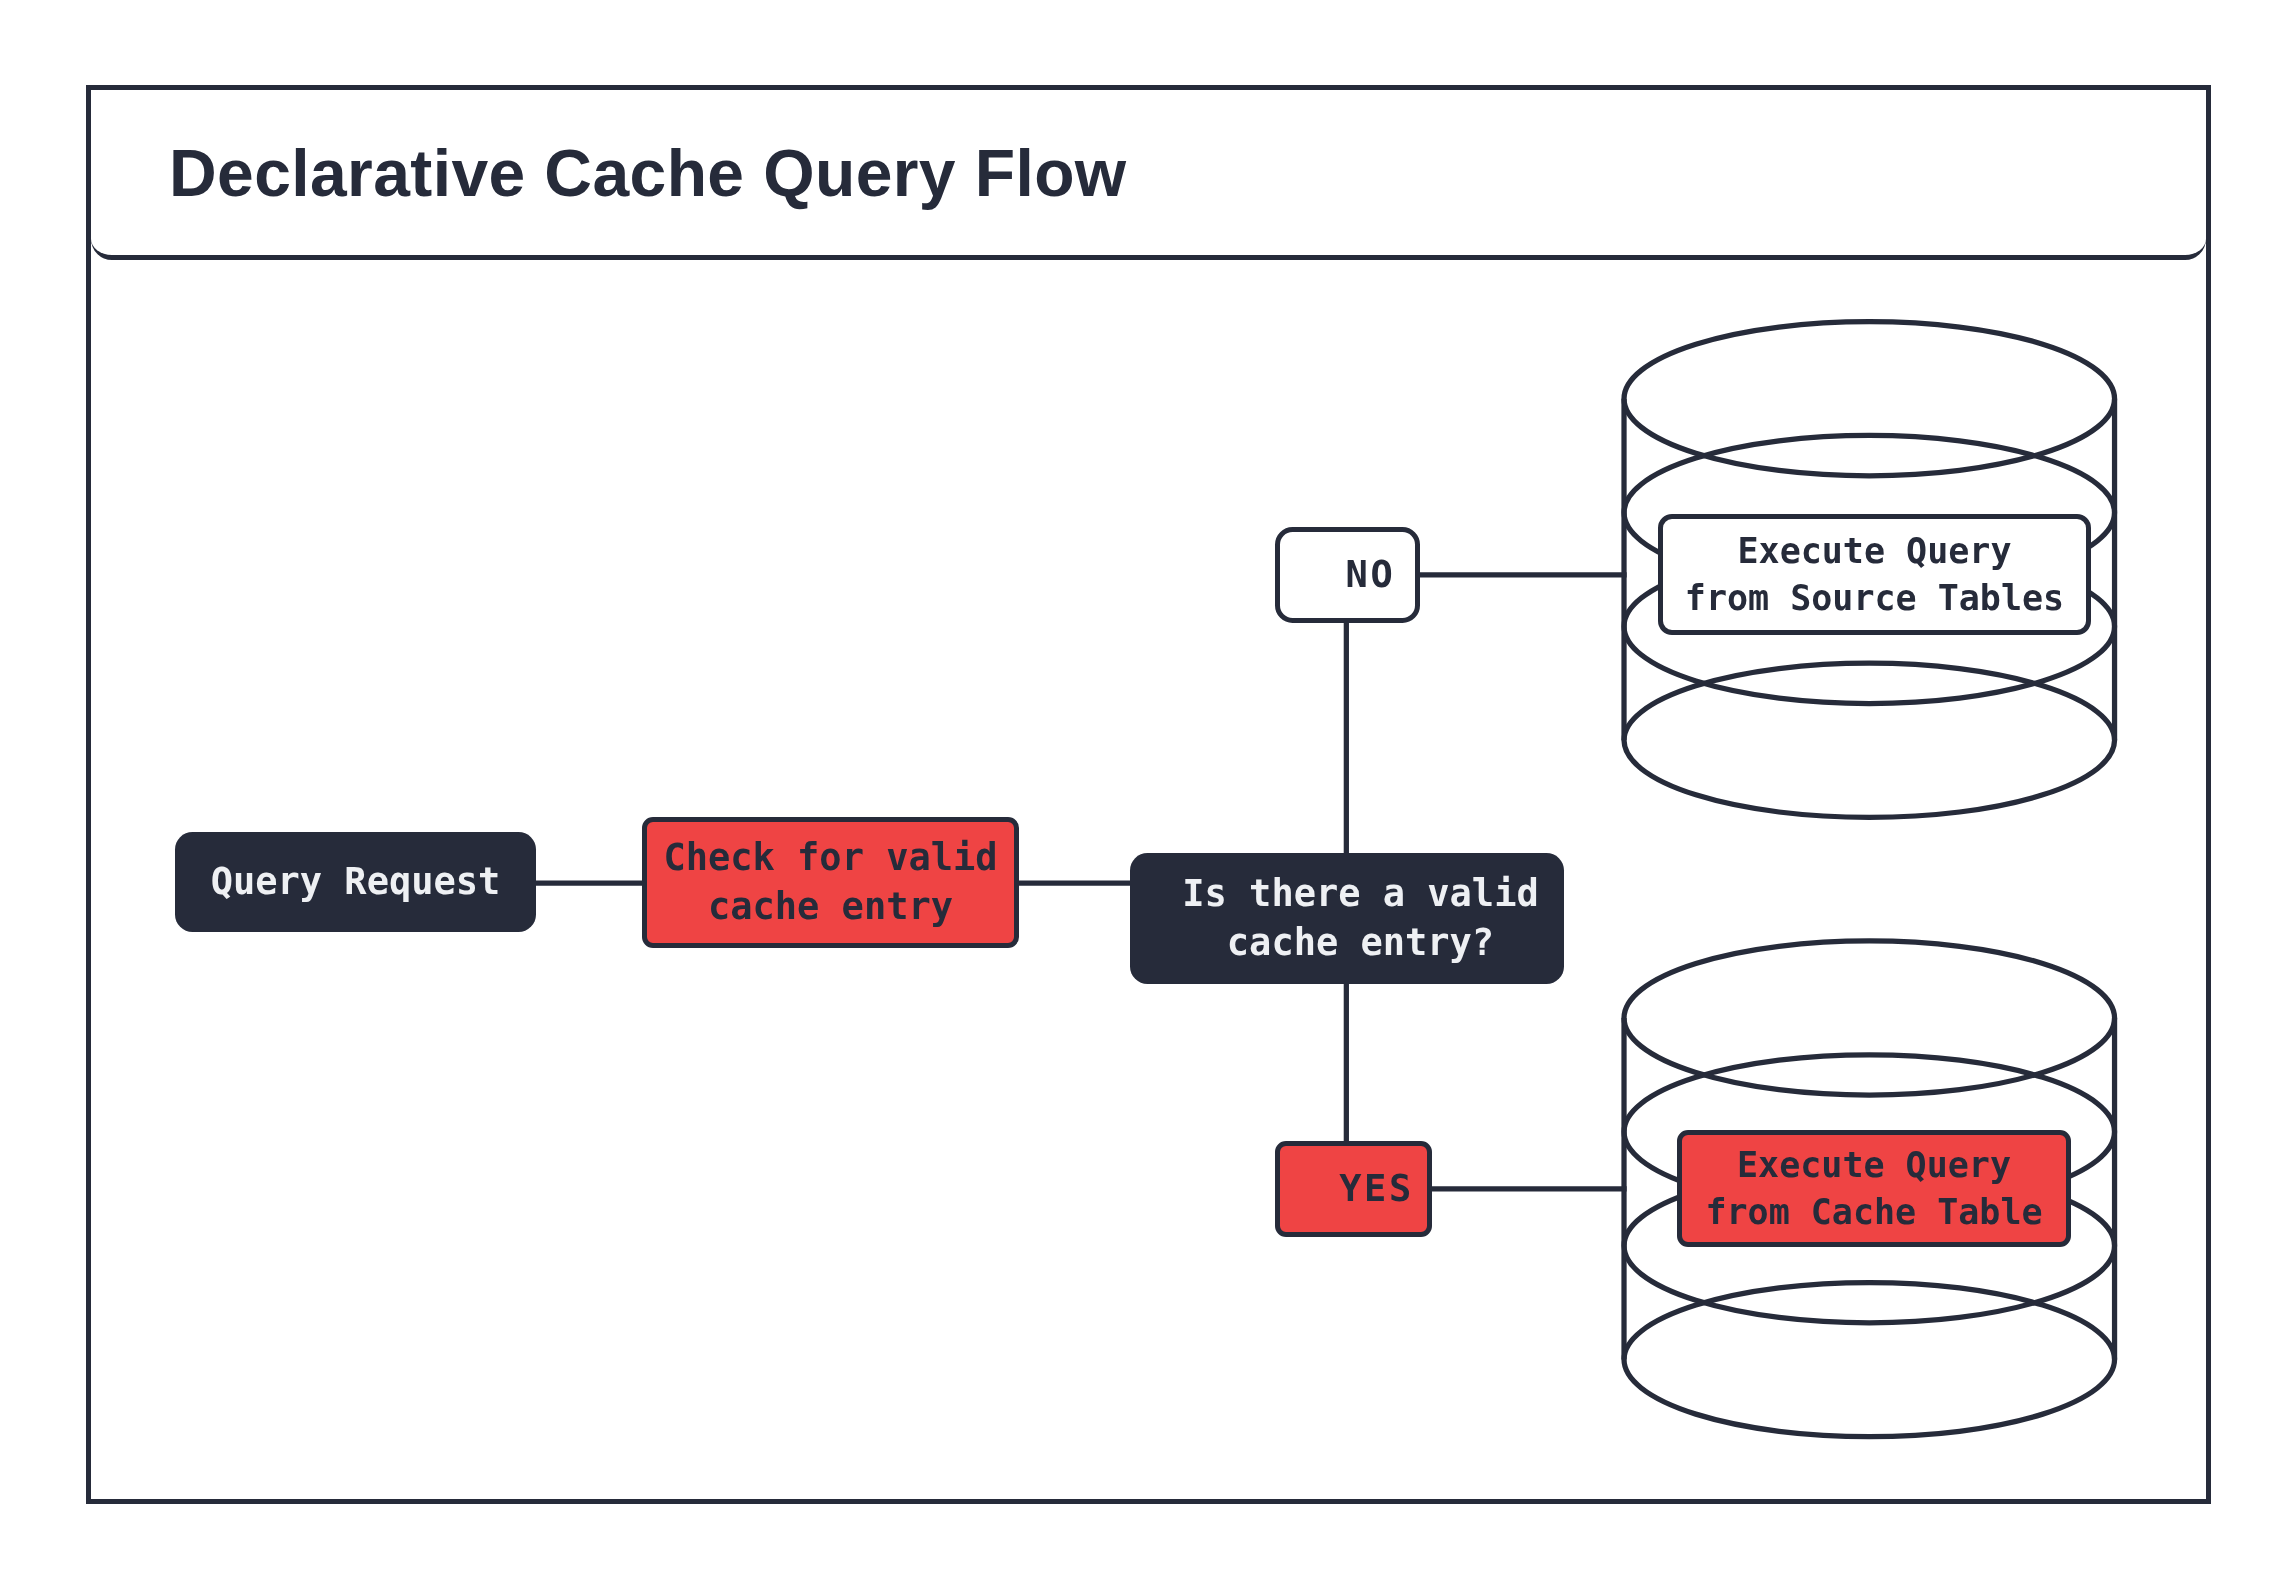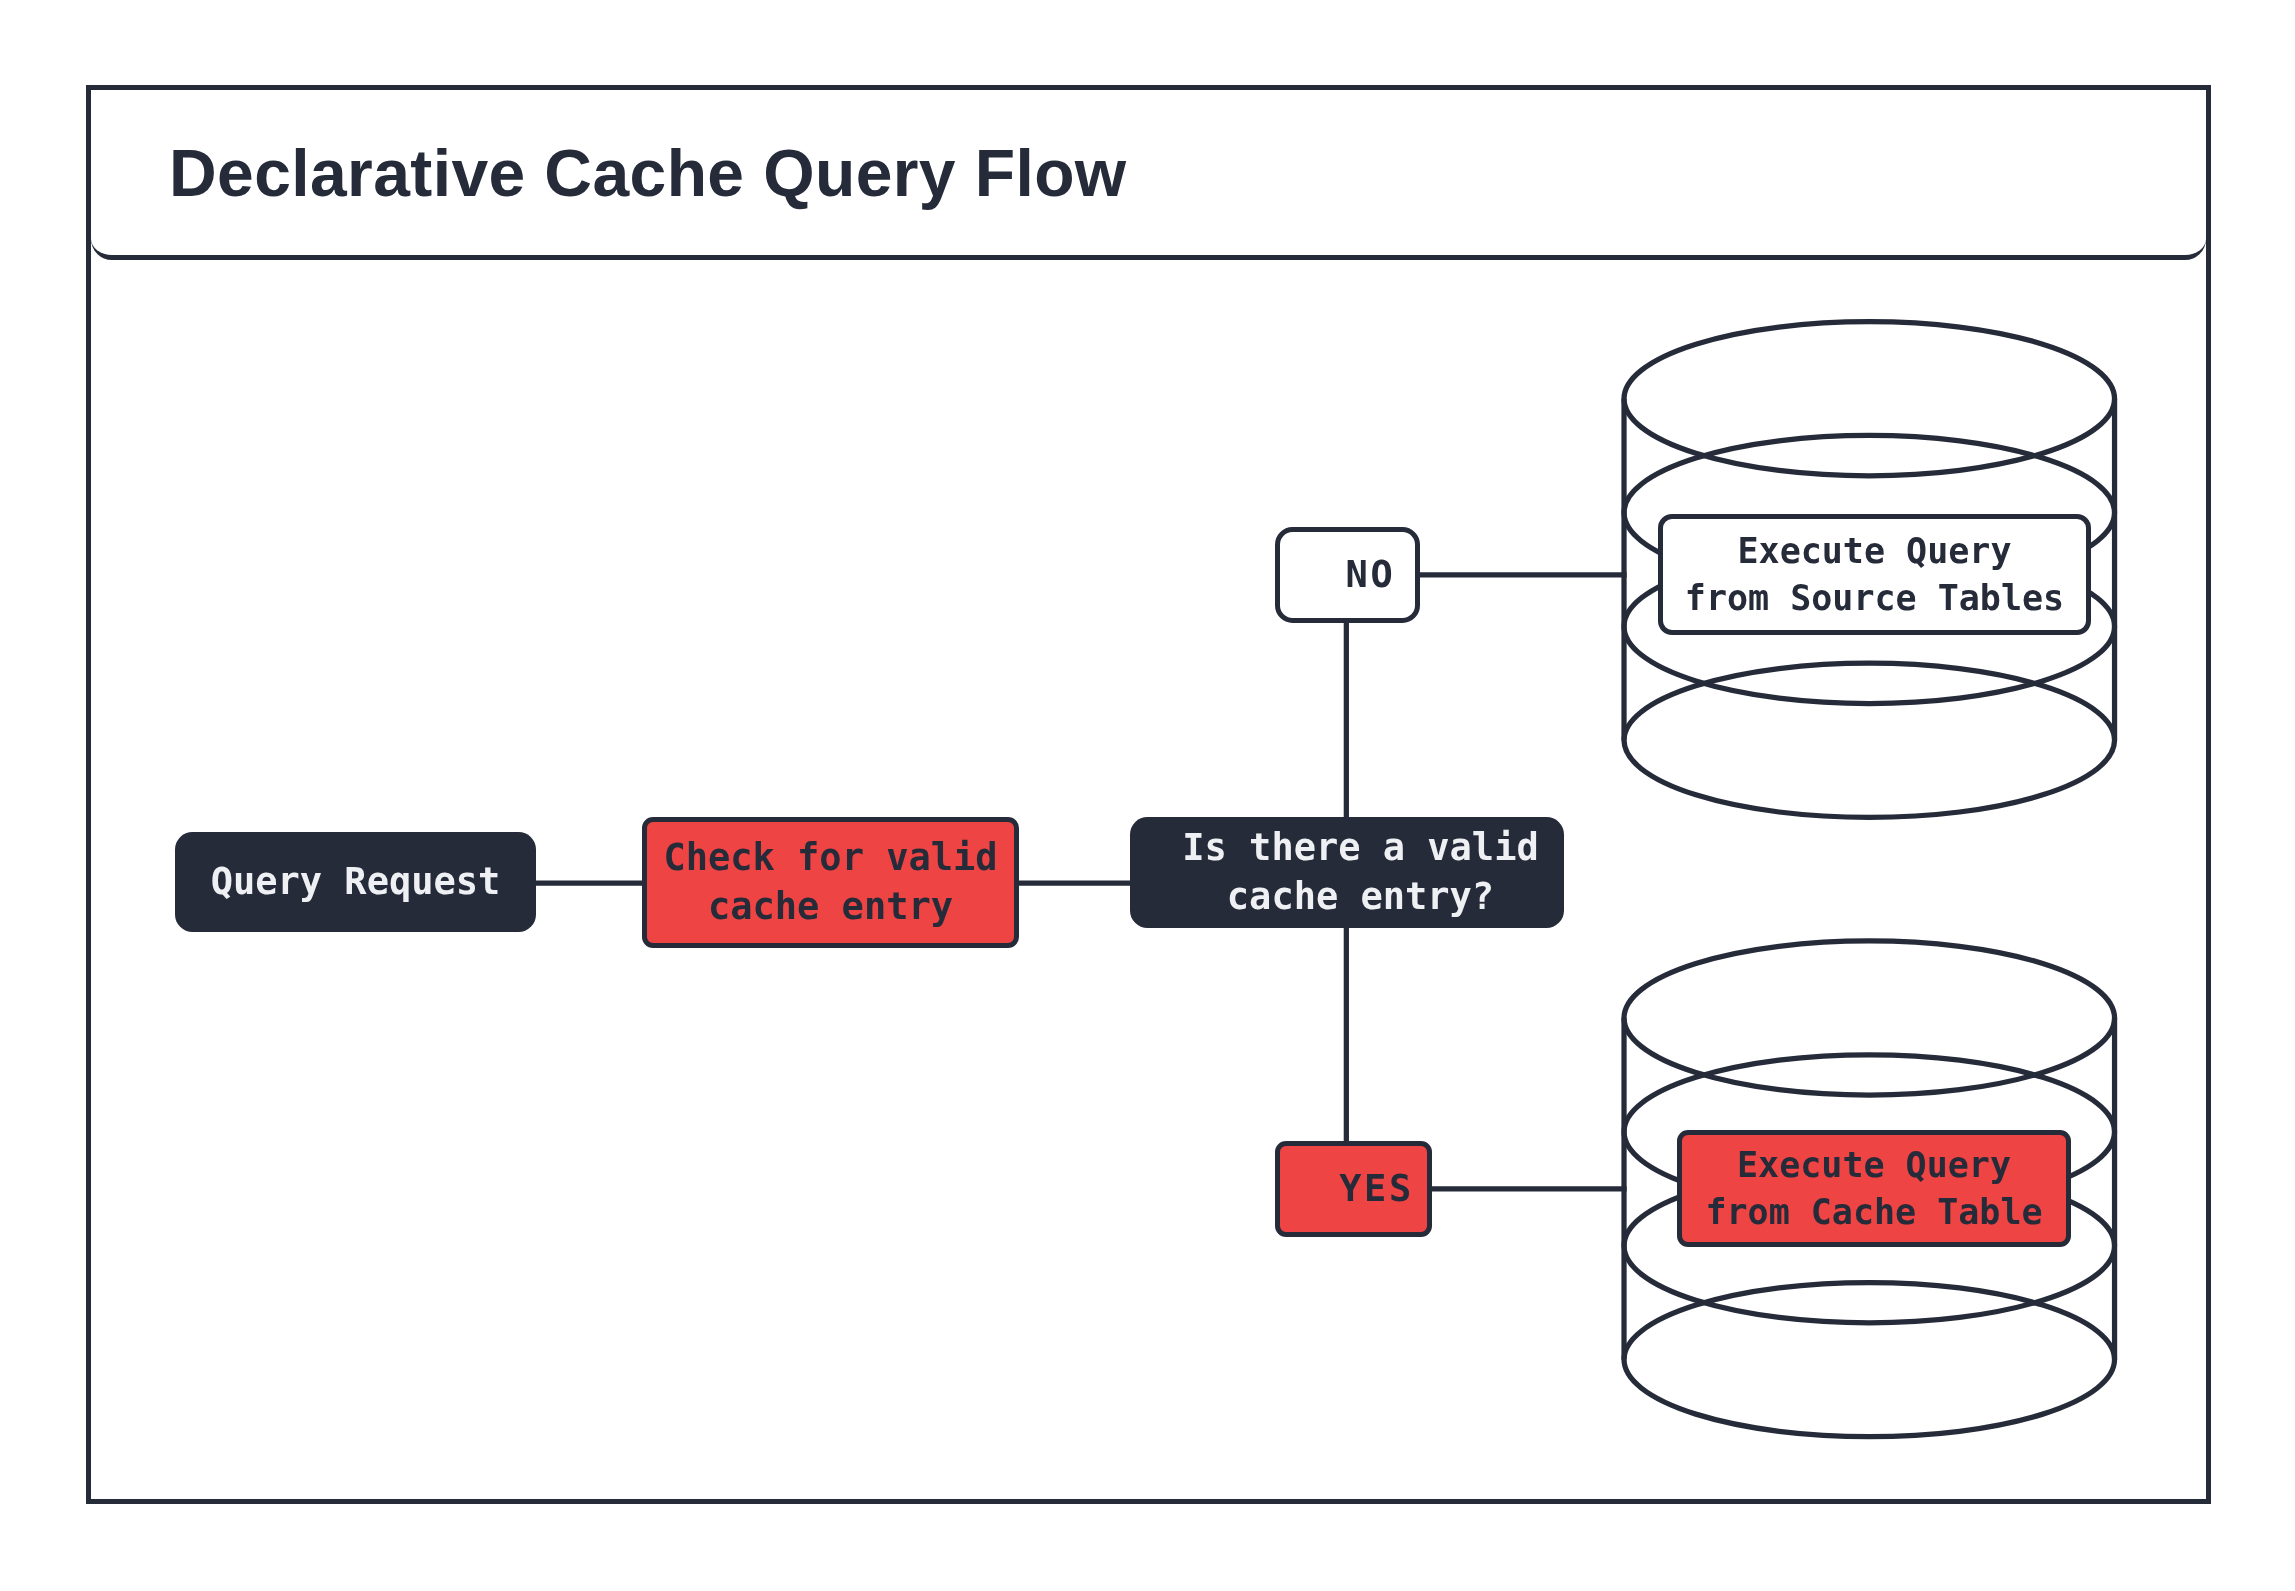--- a/index.html
+++ b/index.html
@@ -60,21 +60,21 @@
     color: #262b3a;
     font-weight: bold;
   }
   .node.dark  { background: #262b3a; color: #eef0f3; border-radius: 17.5px; }
   .node.green { background: #ef4444; border: 5.3px solid #262b3a; border-radius: 11px; }
   .node.white { background: #ffffff; border: 5.3px solid #262b3a; border-radius: 17.5px; }
   .node.tag   { font-weight: bold; letter-spacing: 2.6px; padding-left: 46px; }
 
   #node-query    { left: 175px;  top: 832px;  width: 361px; height: 100px; }
   #node-check    { left: 642px;  top: 817px;  width: 377px; height: 131px; }
-  #node-decision { left: 1130px; top: 817px;  width: 434px; height: 111px; padding-left: 27px; }
+  #node-decision { left: 1130px; top: 853px;  width: 434px; height: 131px; padding-left: 27px; }
   #node-no       { left: 1275px; top: 527px;  width: 145px; height: 96px; }
   #node-yes      { left: 1275px; top: 1141px; width: 157px; height: 96px; }
   #node-source   { left: 1658px; top: 514px;  width: 433px; height: 121px; font-size: 35px; border-radius: 14px; }
   #node-cache    { left: 1677px; top: 1130px; width: 394px; height: 117px; font-size: 35px; }
 </style>
 </head>
 <body>
 
 <div class="canvas">
 

